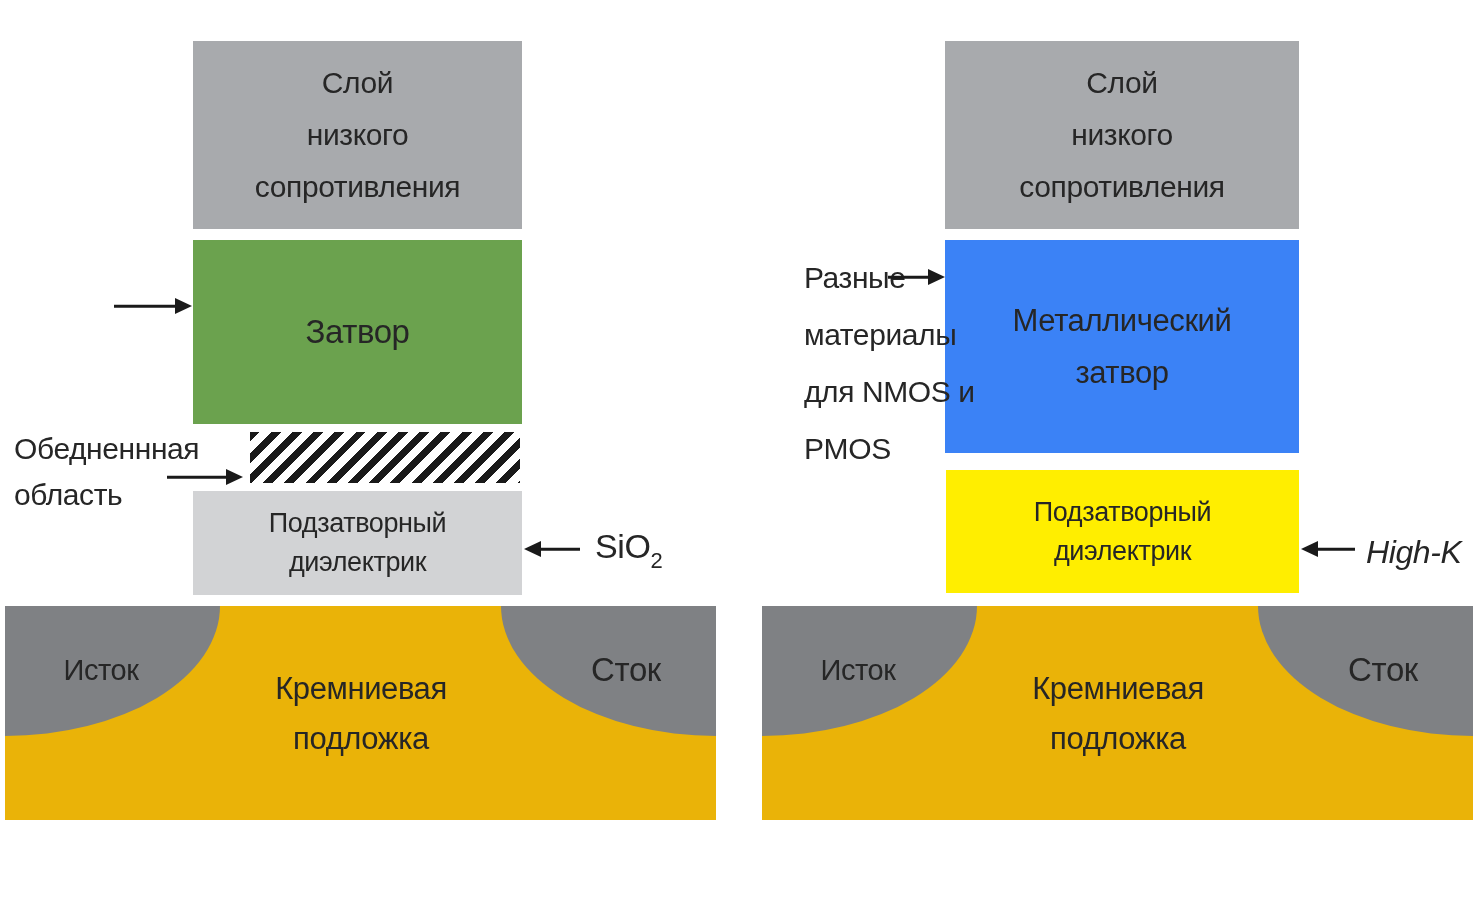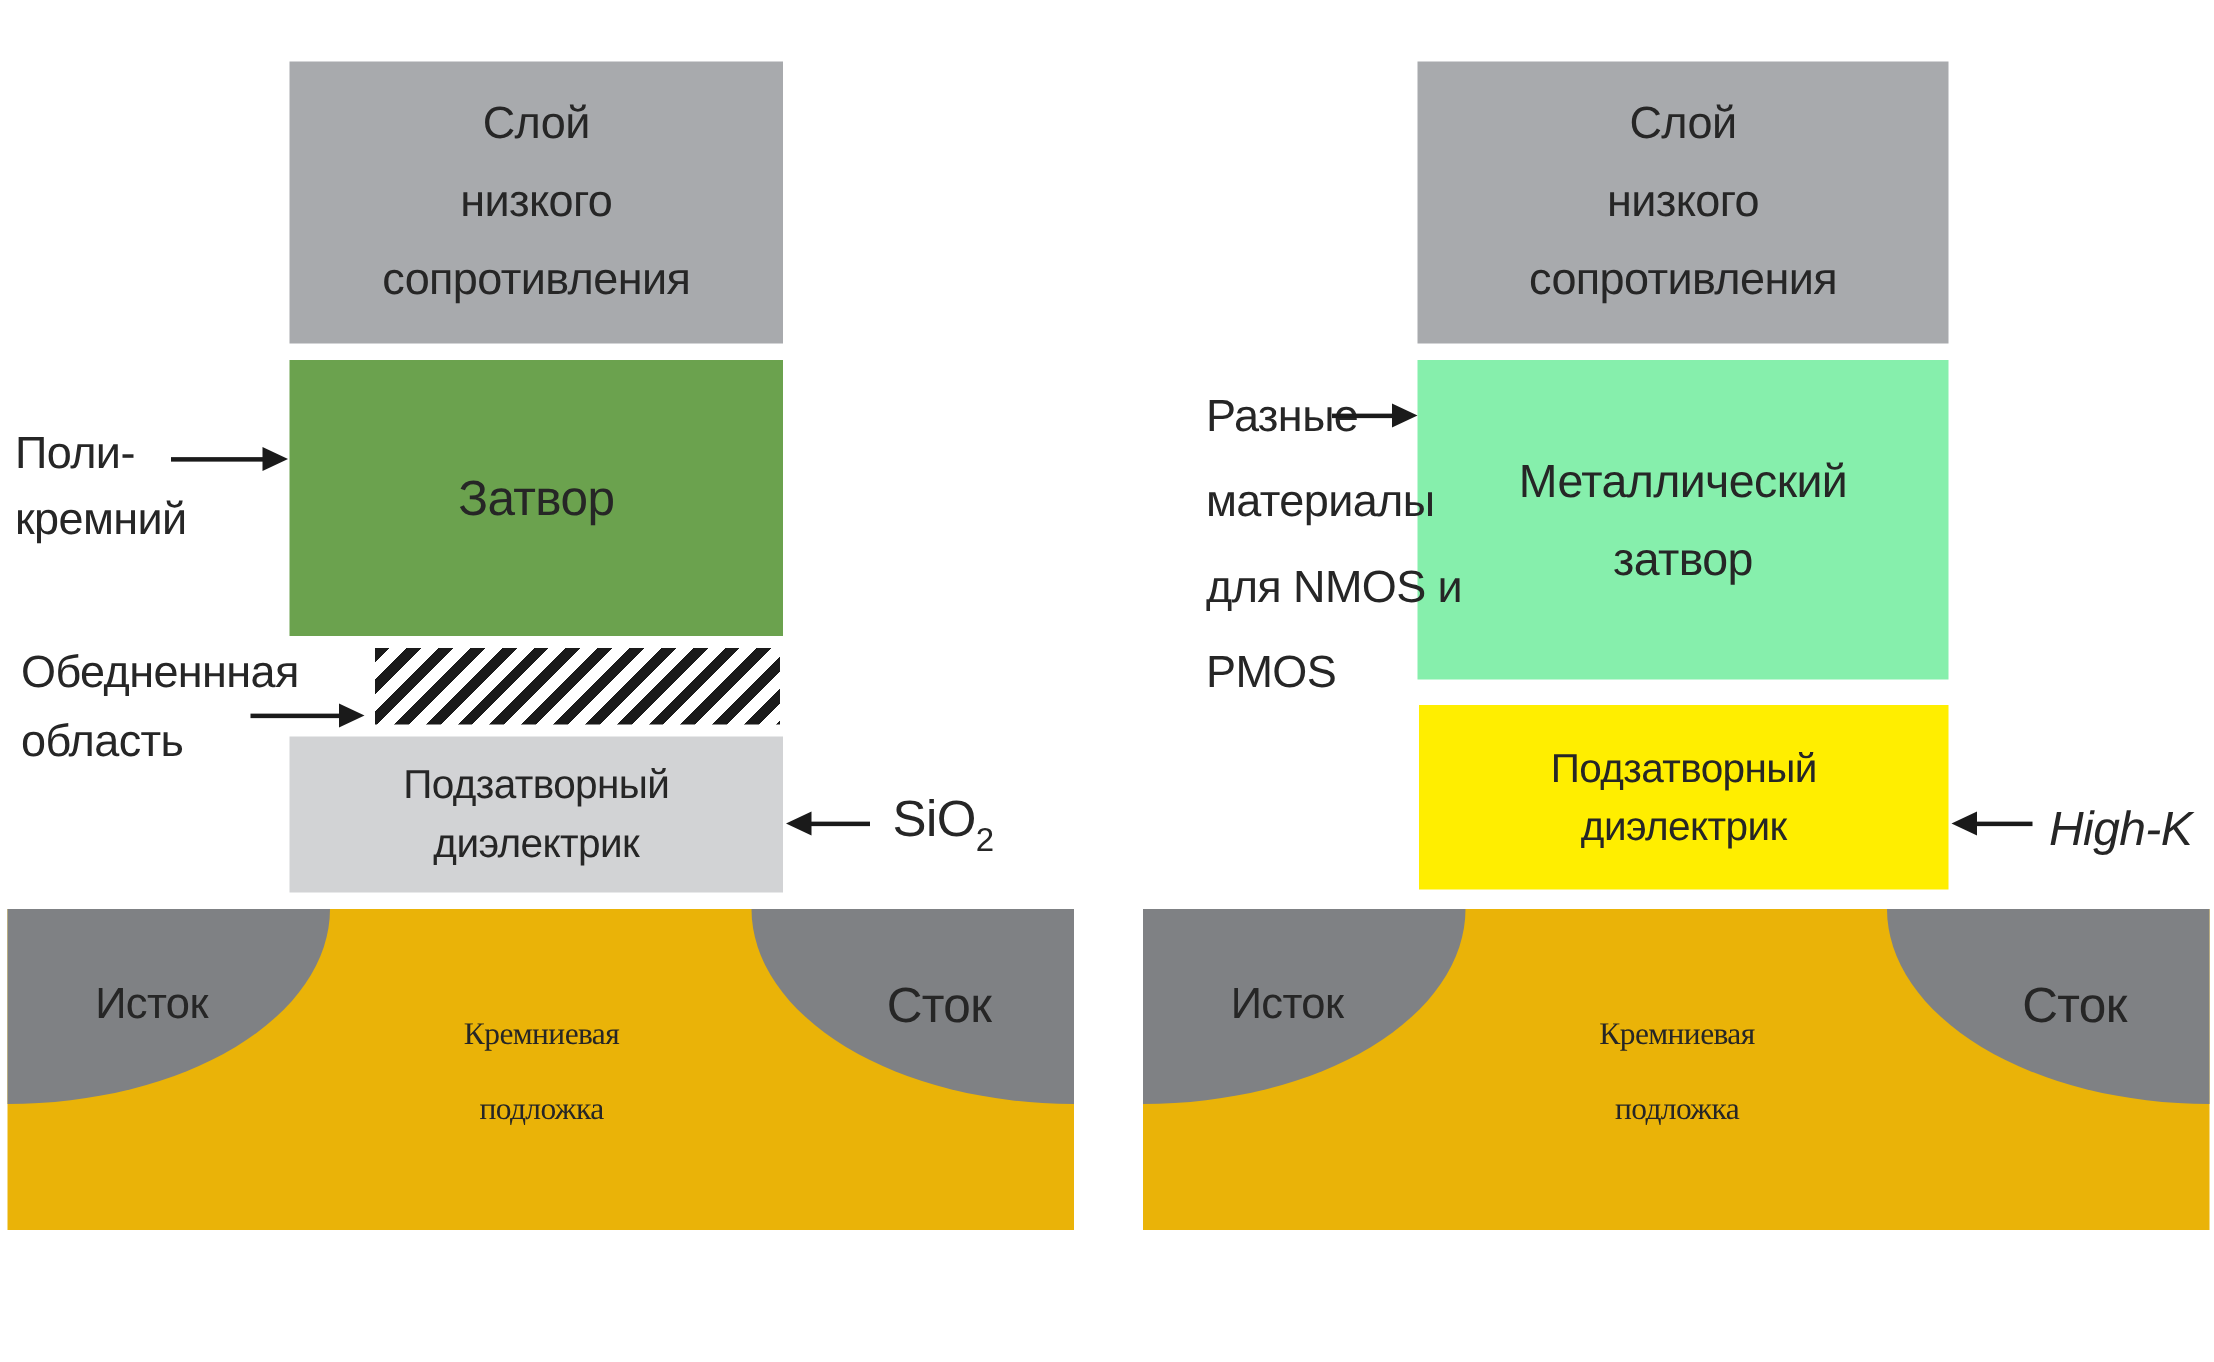--- a/index.html
+++ b/index.html
@@ -29,25 +29,25 @@
   .substrate  { position: absolute; background: #eab308; overflow: hidden; }
   .l-sub      { left: 5px;   top: 606px; width: 711px; height: 214px; }
   .r-sub      { left: 762px; top: 606px; width: 711px; height: 214px; }
   .sd-region  { position: absolute; width: 430px; height: 260px; border-radius: 50%; background: #7f8184; }
   .sd-src     { left: -215px;  top: -130px; }
   .sd-drn     { right: -215px; top: -130px; }
   .sub-label  { position: absolute; transform: translate(-50%, -50%); text-align: center;
                 white-space: pre-line; letter-spacing: -0.4px; }
   .lbl-src    { left: 96px;  top: 64px;  font-size: 29px; }
   .lbl-drn    { left: 621px; top: 64px;  font-size: 33px; }
-  .lbl-sub    { left: 356px; top: 108px; font-size: 21px; line-height: 50px; font-family: Liberation Serif, serif; }
+  .lbl-sub    { left: 356px; top: 108px; font-size: 31px; line-height: 50px; }
 
   
   .r-lowres   { left: 945px; top: 41px;  width: 354px; height: 188px; background: #a8aaad; font-size: 30px; line-height: 52px; }
-  .r-gate     { left: 945px; top: 240px; width: 354px; height: 213px; background: #86efac; font-size: 31px; line-height: 52px; }
+  .r-gate     { left: 945px; top: 240px; width: 354px; height: 213px; background: #3b82f6; font-size: 31px; line-height: 52px; }
   .r-diel     { left: 946px; top: 470px; width: 353px; height: 123px; background: #ffee00; font-size: 27px; line-height: 39px; }
 
   
   .float-label {
     position: absolute; white-space: pre-line;
     font-size: 30px; line-height: 44px; letter-spacing: -0.4px;
   }
   .lbl-poly      { left: 10px;  top: 281px; }
   .lbl-depletion { left: 14px;  top: 426px; line-height: 46px; }
   .lbl-materials { left: 768px; top: 249px; line-height: 57px; margin-left: 36px; }
@@ -91,22 +91,20 @@
 
   <div class="substrate l-sub">
     <div class="sd-region sd-src"></div>
     <div class="sd-region sd-drn"></div>
     <span class="sub-label lbl-src">Исток</span>
     <span class="sub-label lbl-drn">Сток</span>
     <span class="sub-label lbl-sub">Кремниевая
 подложка</span>
   </div>
 
-  <div class="float-label lbl-poly">Поли-
-кремний</div>
   <div class="arrow dir-right ar-poly">
     <div class="shaft"></div>
     <div class="head"></div>
   </div>
 
   <div class="float-label lbl-depletion">Обедненнная
 область</div>
   <div class="arrow dir-right ar-depl">
     <div class="shaft"></div>
     <div class="head"></div>

